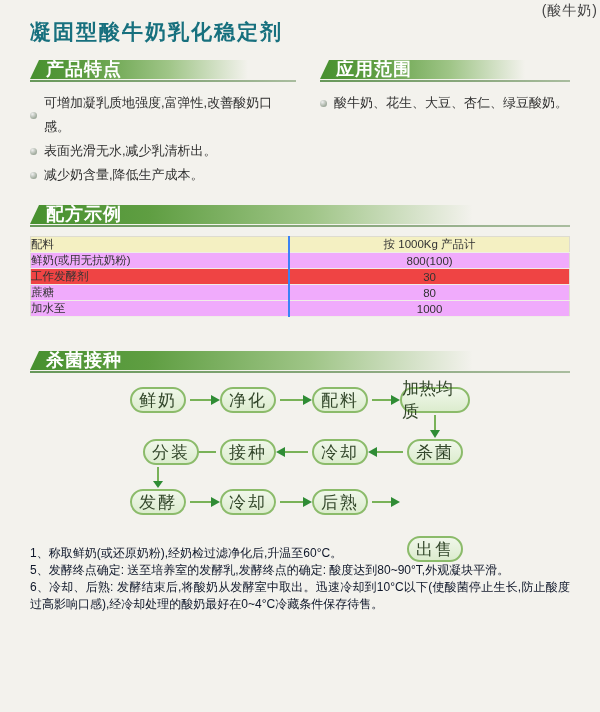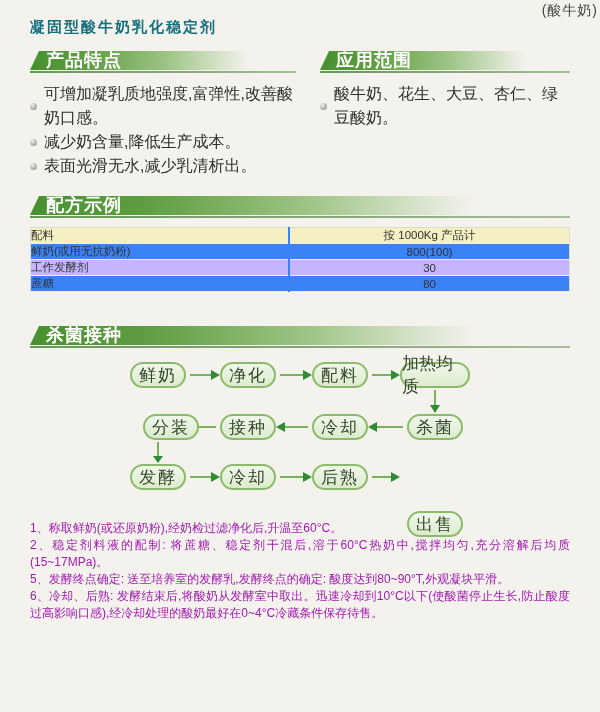--- a/index.html
+++ b/index.html
@@ -7,21 +7,21 @@
   body {
     font-family:"Liberation Sans","DejaVu Sans",sans-serif;
     background:#f3f2ed;
     color:#333;
     overflow:hidden;
   }
   .page { width:600px; height:712px; padding:18px 30px 0 30px; position:relative; }
 
   
   .doc-title {
-    font-size:15px; font-weight:bold; color:#17707e;
+    font-size:21px; font-weight:bold; color:#17707e;
     letter-spacing:2px; margin-bottom:14px;
     font-family:"Liberation Serif","DejaVu Serif",serif;
   }
 
   
   .section-head { margin-bottom:1px; }
   .band {
     position:relative; height:19px;
     background:linear-gradient(to right,#47902f 0%,#5f9e42 22%,#9fc587 52%,rgba(243,242,237,0) 82%);
     clip-path:polygon(9px 0,100% 0,100% 100%,0 100%);
@@ -36,55 +36,55 @@
   }
   .variant-note {
     position:absolute; right:2px; top:2px; font-size:14px; color:#444; letter-spacing:1px;
   }
 
   
   .two-col { display:flex; gap:24px; }
   .col-left { flex:0 0 266px; }
   .col-right { flex:1; }
   .bullet-list { margin-top:9px; }
-  .bullet-item { font-size:16px; line-height:24px; color:#2f2f2f; display:flex; align-items:baseline; }
+  .bullet-item { font-size:13px; line-height:24px; color:#2f2f2f; display:flex; align-items:baseline; }
   .dot {
     flex:0 0 7px; width:7px; height:7px; border-radius:50%;
     background:radial-gradient(circle at 35% 30%, #efefef, #a9b3a6 60%, #7f8c7e);
     margin-right:7px; align-self:center;
   }
 
   
   .formula-section { margin-top:18px; }
   table.formula {
     width:100%; margin-top:9px; border-collapse:collapse;
     font-size:11.5px; color:#333;
     border:1px solid #dedcd0;
   }
   table.formula td { height:16px; padding:0; border-bottom:1px solid #f0eee6; }
   td.c-name { width:48%; padding-left:14px; text-align:left; }
   td.c-val  { width:52%; text-align:center; border-left:2px solid #3b82f6; }
   tr.r-head td { background:#f4f0c2; }
-  tr.r-green td { background:#3b82f6; }
-  tr.r-white td { background:#c4b5fd; }
+  tr.r-green td { background:#f0abfc; }
+  tr.r-white td { background:#ef4444; }
 
   
   .process-section { margin-top:34px; }
   .flow-wrap { position:relative; width:540px; height:132px; margin-top:14px; }
   .flow-node {
     position:absolute; height:26px; border:2px solid #8bbb6a; border-radius:13px;
     background:linear-gradient(180deg,#f0f7ea,#dcecce);
     display:flex; align-items:center; justify-content:center;
     font-size:17px; color:#33472b; letter-spacing:2px;
   }
   .flow-svg { position:absolute; left:0; top:0; }
 
   
   .notes { margin-top:26px; }
-  .note-line { font-size:12px; line-height:17px; color:#a21caf; text-align:justify; }
+  .note-line { font-size:12px; line-height:17px; color:#0f172a; text-align:justify; }
 </style>
 </head>
 <body>
 
 <div class="page">
 
   <div class="doc-title">凝固型酸牛奶乳化稳定剂</div>
 
   <div class="two-col">
     <div class="col-left">
@@ -94,25 +94,25 @@
         </div>
         <div class="band-underline"></div>
       </div>
       <div class="bullet-list">
         <div class="bullet-item">
           <span class="dot"></span>
           <span>可增加凝乳质地强度,富弹性,改善酸奶口感。</span>
         </div>
         <div class="bullet-item">
           <span class="dot"></span>
+          <span>表面光滑无水,减少乳清析出。</span>
+        </div>
+        <div class="bullet-item">
+          <span class="dot"></span>
           <span>减少奶含量,降低生产成本。</span>
-        </div>
-        <div class="bullet-item">
-          <span class="dot"></span>
-          <span>表面光滑无水,减少乳清析出。</span>
         </div>
       </div>
     </div>
 
     <div class="col-right">
       <div class="section-head">
         <div class="band">
           <span class="band-label">应用范围</span>
         </div>
         <div class="band-underline"></div>
@@ -145,20 +145,24 @@
           <td class="c-name">鲜奶(或用无抗奶粉)</td>
           <td class="c-val">800(100)</td>
         </tr>
         <tr class="r-white">
           <td class="c-name">工作发酵剂</td>
           <td class="c-val">30</td>
         </tr>
         <tr class="r-green">
           <td class="c-name">蔗糖</td>
           <td class="c-val">80</td>
+        </tr>
+        <tr class="r-green">
+          <td class="c-name">加水至</td>
+          <td class="c-val">1000</td>
         </tr>
       </tbody>
     </table>
   </div>
 
   <div class="process-section">
     <div class="section-head">
       <div class="band">
         <span class="band-label">杀菌接种</span>
       </div>
@@ -208,18 +212,17 @@
 
       <div class="flow-node" style="left:100px; top:102px; width:56px;">发酵</div>
       <div class="flow-node" style="left:190px; top:102px; width:56px;">冷却</div>
       <div class="flow-node" style="left:282px; top:102px; width:56px;">后熟</div>
       <div class="flow-node" style="left:377px; top:102px; width:56px;margin-top:47px;">出售</div>
     </div>
   </div>
 
   <div class="notes">
     <p class="note-line">1、称取鲜奶(或还原奶粉),经奶检过滤净化后,升温至60°C。</p>
-    <p class="note-line">2、稳定剂料液的配制: 将蔗糖、稳定剂干混后,溶于60°C热奶中,搅拌均匀,充分溶解后均质(15~17MPa)。</p>
     <p class="note-line">5、发酵终点确定: 送至培养室的发酵乳,发酵终点的确定: 酸度达到80~90°T,外观凝块平滑。</p>
     <p class="note-line">6、冷却、后熟: 发酵结束后,将酸奶从发酵室中取出。迅速冷却到10°C以下(使酸菌停止生长,防止酸度过高影响口感),经冷却处理的酸奶最好在0~4°C冷藏条件保存待售。</p>
   </div>
 
 </div>
 
 </body></html>

